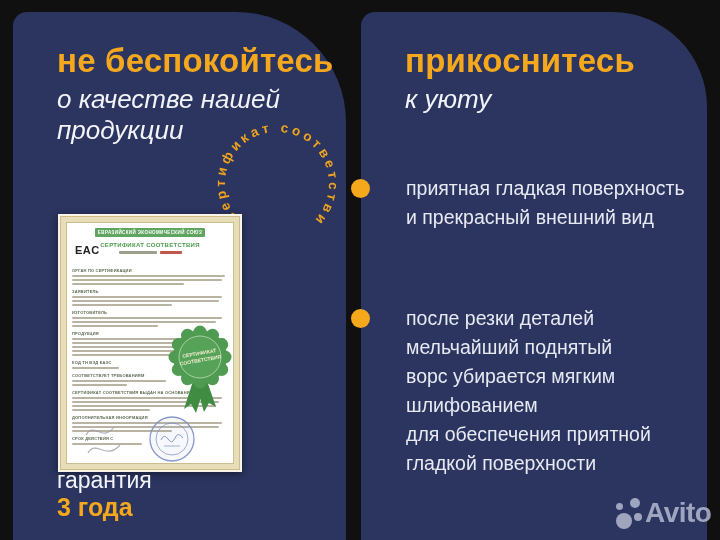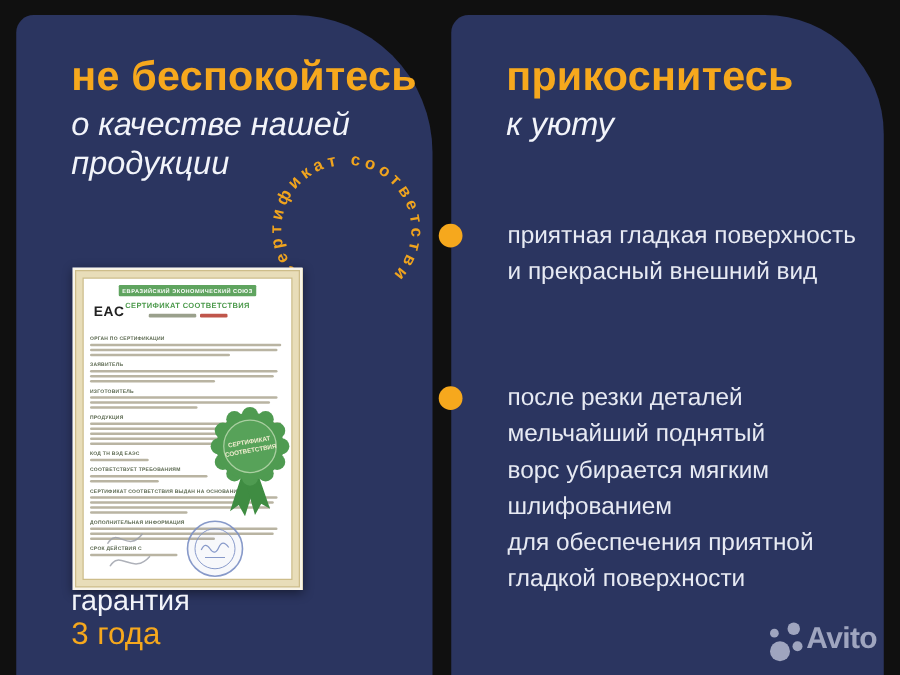--- a/index.html
+++ b/index.html
@@ -60,21 +60,21 @@
   .w98{width:98%}.w96{width:96%}.w94{width:94%}.w92{width:92%}.w72{width:72%}.w64{width:64%}.w55{width:55%}
   .w50{width:50%}.w45{width:45%}.w35{width:35%}.w30{width:30%}.w60{width:60%}
 
   .rosette   { position:absolute; left:104px; top:109px; width:76px; height:100px; }
   .stamp     { position:absolute; left:89px;  top:200px; width:50px; height:50px; opacity:.9; }
   .signature { position:absolute; left:22px;  top:205px; width:62px; height:45px; opacity:.8; }
 
   
   .warranty { position:absolute; left:44px; top:455px; }
   .warranty-label { font-size:23px; line-height:26px; color:#f2f4fa; }
-  .warranty-value { font-size:25px; line-height:28px; color:#f6a81d; font-weight:normal; }
+  .warranty-value { font-size:25px; line-height:28px; color:#f6a81d; font-weight:bold; }
 
   
   .bullet-item { position:absolute; left:0; width:100%; }
   .bullet-item.b1 { top:114px;margin-top:48px; }
   .bullet-item.b2 { top:189px; }
   .bullet-item.b3 { top:292px; }
   .dot {
     position:absolute; left:-10px; top:5px; width:19px; height:19px;
     border-radius:50%; background:#f6a81d;
   }
@@ -85,21 +85,21 @@
 
   
   .avito { position:absolute; left:613px; top:494px; width:104px; height:36px; opacity:.82; }
   .avito .circle { position:absolute; border-radius:50%; background:#b9bed4; }
   .c-big { left:3px;  top:19px; width:16px; height:16px; }
   .c-tl  { left:3px;  top:9px;  width:7px;  height:7px; }
   .c-tr  { left:17px; top:4px;  width:10px; height:10px; }
   .c-br  { left:21px; top:19px; width:8px;  height:8px; }
   .avito-text {
     position:absolute; left:32px; top:3px;
-    font-size:24px; font-weight:bold; letter-spacing:-.5px; color:#b9bed4;
+    font-size:28px; font-weight:bold; letter-spacing:-.5px; color:#b9bed4;
   }
 </style>
 </head>
 <body>
 
 <div class="canvas">
 
   <section class="panel left">
     <h1 class="headline">не беспокойтесь</h1>
     <p class="sub">о качестве нашей

